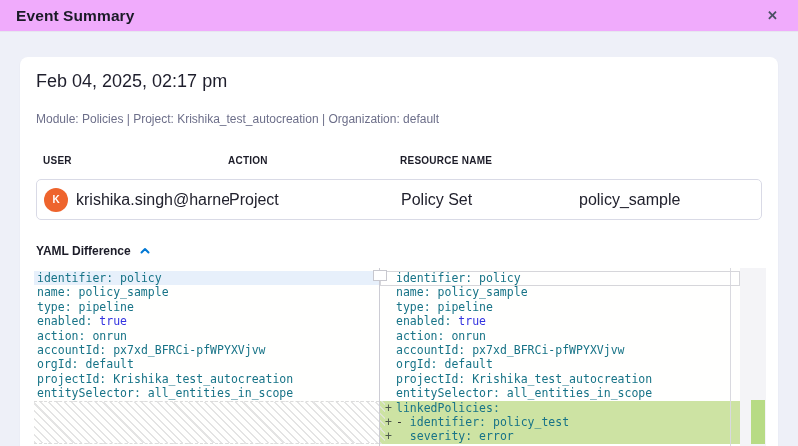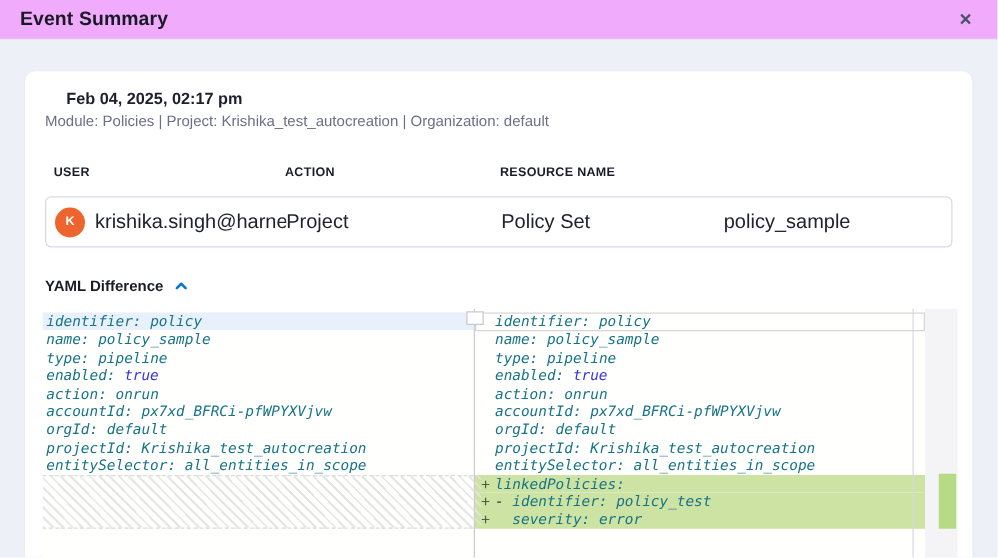--- a/index.html
+++ b/index.html
@@ -15,22 +15,22 @@
   .modal-header{height:32px;background:#f0abfc;border-bottom:1px solid #e6e6ef;
     display:flex;align-items:center;justify-content:space-between;padding:0 16px;}
   .modal-title{font-size:15.5px;font-weight:bold;color:#1a1a26;letter-spacing:.1px;}
   .close-btn{border:none;background:none;cursor:pointer;font-size:13px;font-weight:600;
     color:#4a4f63;line-height:1;padding:2px 4px;}
 
   
   .modal-body{padding:25px 20px 0 20px;}
   .card{background:#fff;border-radius:8px;width:758px;height:420px;
     box-shadow:0 1px 2px rgba(40,41,61,.06);overflow:hidden;}
-  .event-time{margin:14px 33px 0;font-size:13px;font-weight:bold;color:#1e1e2c;}
-  .event-meta{margin:4px 16px 0;font-size:12px;color:#6d6f8a;}
+  .event-time{margin:14px 16px 0;font-size:18px;font-weight:normal;color:#1e1e2c;}
+  .event-meta{margin:20px 16px 0;font-size:12px;color:#6d6f8a;}
 
   
   .tbl-head{margin:29px 16px 0;padding-left:7px;display:grid;
     grid-template-columns:185px 172px 178px 1fr;align-items:center;}
   .tbl-head span{font-size:10px;font-weight:bold;letter-spacing:.25px;color:#1c1c28;text-transform:uppercase;}
   .tbl-row{margin:13px 16px 0;padding-left:7px;height:41px;border:1px solid #d9dae6;border-radius:5px;
     display:grid;grid-template-columns:185px 172px 178px 1fr;align-items:center;background:#fff;}
   .user-cell{display:flex;align-items:center;gap:8px;min-width:0;}
   .avatar{width:24px;height:24px;border-radius:50%;background:var(--avatar);color:#fff;
     font-size:10px;font-weight:bold;display:flex;align-items:center;justify-content:center;flex:none;}
@@ -39,21 +39,21 @@
   
   .yaml-toggle{margin:24px 16px 0;display:inline-flex;align-items:center;gap:8px;cursor:pointer;
     border:none;background:none;}
   .yaml-label{font-size:12px;font-weight:bold;color:#1c1c28;}
 
   .diff{position:relative;margin:9px 0 0 14px;width:732px;height:208px;background:#fff;
     font-family:"DejaVu Sans Mono","Liberation Mono",monospace;}
   .pane{position:absolute;top:0;bottom:0;padding-top:3px;background:#fffffe;overflow:hidden;}
   .pane-left{left:0;width:345px;}
   .pane-right{left:346px;width:360px;}
-  .code-line{position:relative;height:14.4px;line-height:14.4px;font-size:11.5px;white-space:pre;font-style:italic;}
+  .code-line{position:relative;height:14.4px;line-height:14.4px;font-size:11.5px;white-space:pre;}
   .pane-left .code-line{padding-left:3px;}
   .pane-left .code-line:first-child{background:#e7f0fb;}
   .pane-right .code-line{padding-left:16px;}
   .tok-key{color:var(--key);}
   .tok-val{color:var(--val);}
   .tok-bool{color:var(--bool);}
   .tok-plain{color:#333;}
   .code-line.added{background:var(--added);}
   .code-line.added::before{content:"";position:absolute;left:0;top:0;bottom:0;width:5px;
     background:repeating-linear-gradient(45deg,#dfe5d2 0,#dfe5d2 1.5px,transparent 1.5px,transparent 5px);}

